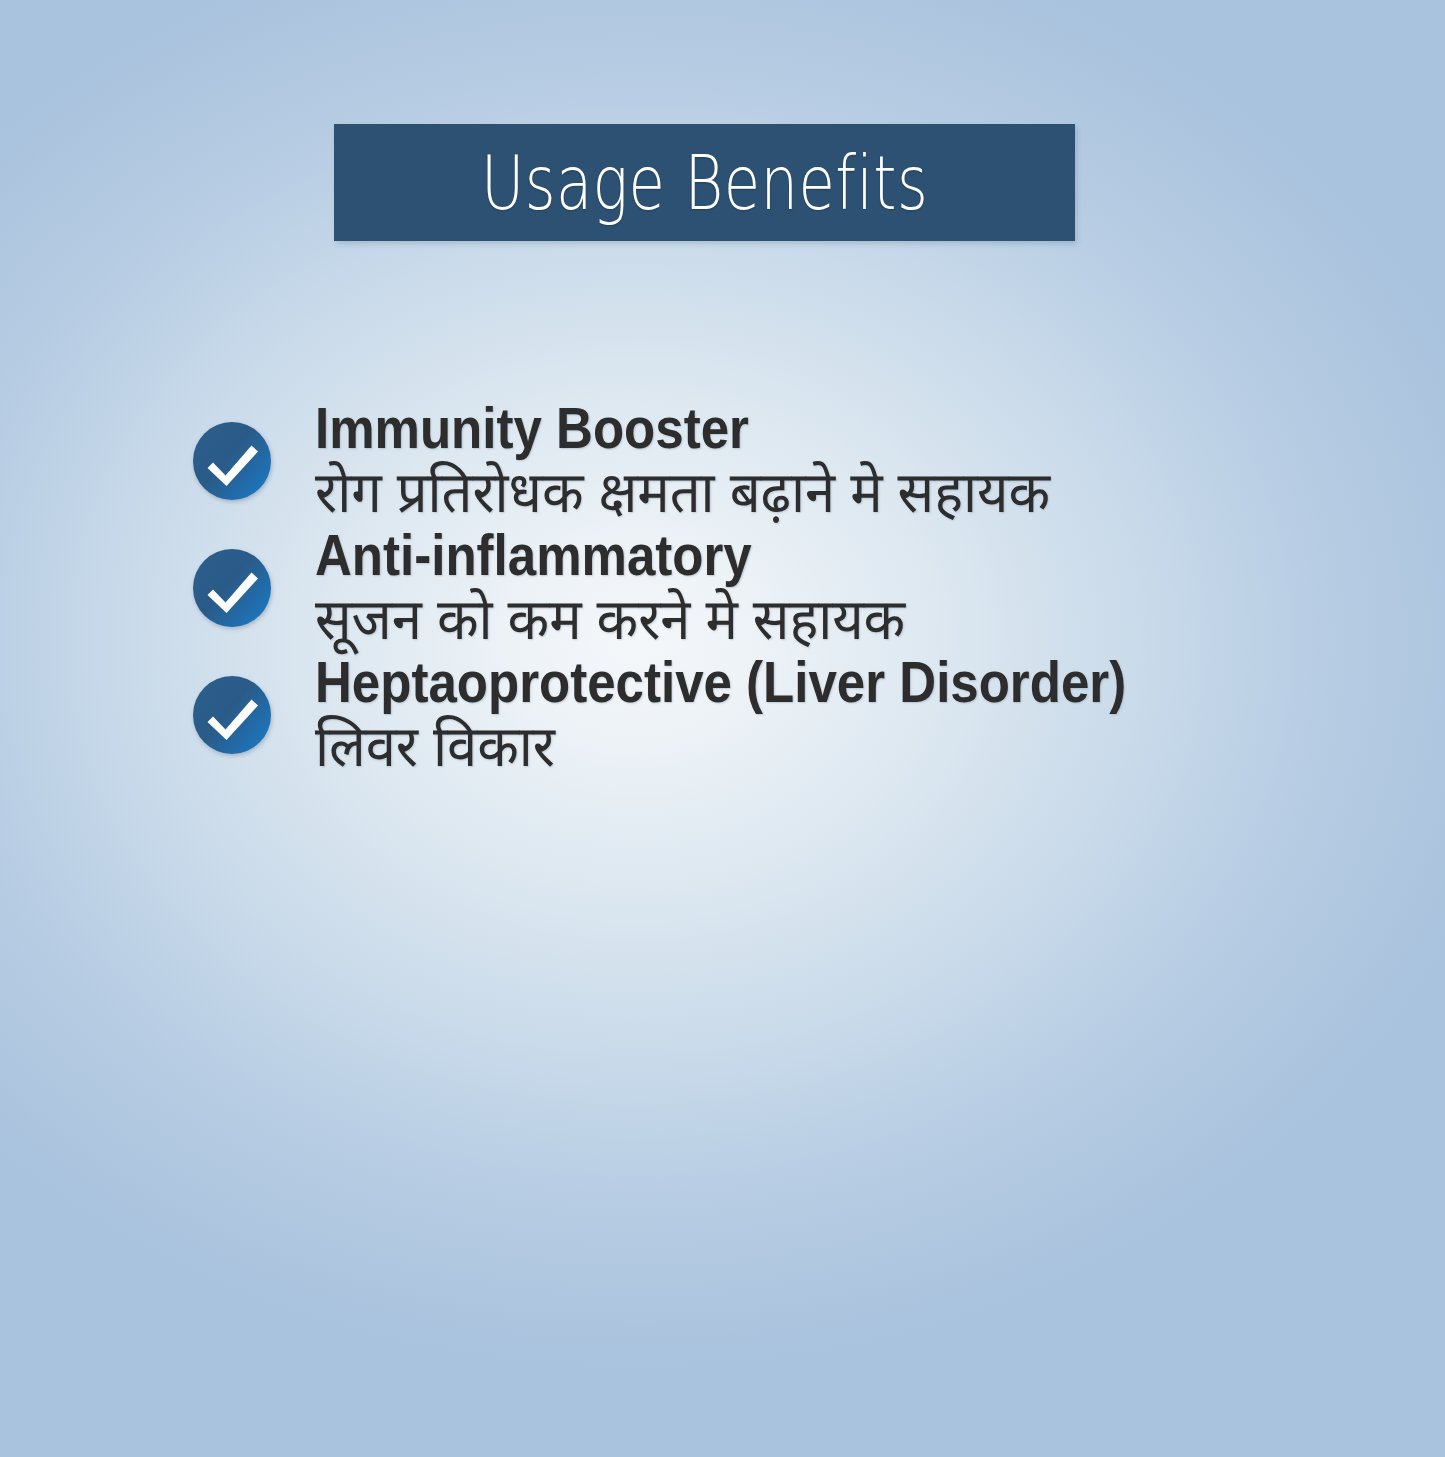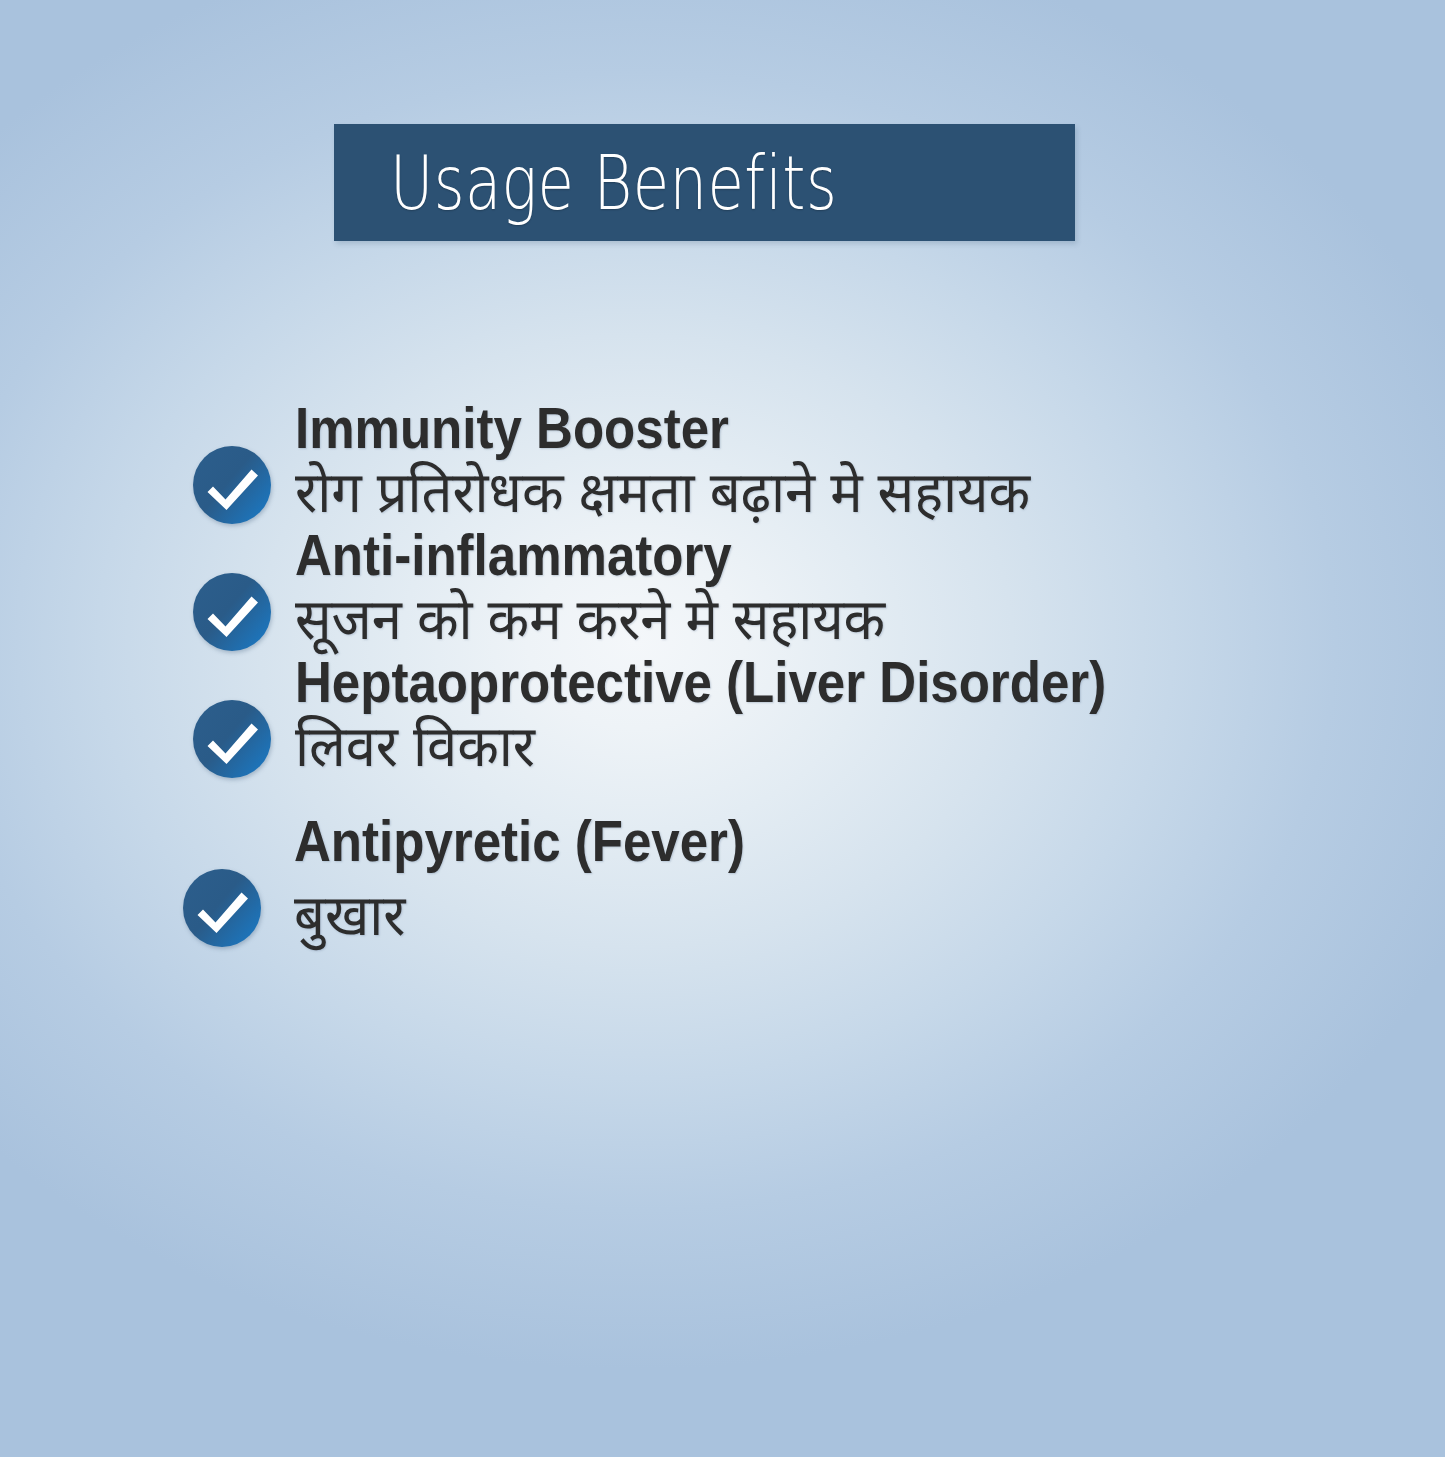--- a/index.html
+++ b/index.html
@@ -34,20 +34,21 @@
   .banner {
     position: absolute;
     left: 334px;
     top: 124px;
     width: 741px;
     height: 117px;
     background: #2c5173;
     box-shadow: 2px 3px 5px rgba(40,70,100,0.18);
     display: flex;
     align-items: center;
+    justify-content: center;
   }
   .banner-title {
     color: #ffffff;
     font-family: "DejaVu Sans", sans-serif;
     font-size: 74px;
     font-weight: 300;
     letter-spacing: 0.5px;
     line-height: 1;
     transform: scaleX(0.80);
     transform-origin: center center;
@@ -59,21 +60,22 @@
   .benefits {
     position: absolute;
     left: 0;
     top: 398px;
     width: 1445px;
   }
 
   .benefit-row {
     position: relative;
     display: flex;
-    align-items: flex-end;
+    align-items: center;
+    gap: 20px;
   }
 
   .check-wrap {
     flex: 0 0 auto;
     position: relative;
   }
 
   .check-icon {
     display: block;
     width: 80px;
@@ -188,35 +190,16 @@
           <circle cx="40" cy="40" r="39" fill="url(#g2)"></circle>
           <path d="M21 41.5 L33.5 54.5 L59.5 24.5 L66 30.5 L34.5 65 L15.5 47 Z" fill="#ffffff"></path>
         </svg>
       </div>
       <div class="benefit-text">
         <div class="benefit-en">Heptaoprotective  (Liver Disorder)</div>
         <div class="benefit-hi">लिवर विकार</div>
       </div>
     </div>
 
-    <div class="benefit-row row-3">
-      <div class="check-wrap">
-        <svg class="check-icon" viewBox="0 0 80 80" xmlns="http://www.w3.org/2000/svg">
-          <defs>
-            <linearGradient id="g3" x1="0%" y1="8%" x2="100%" y2="92%">
-              <stop offset="0%" stop-color="#2c5e8c"></stop>
-              <stop offset="45%" stop-color="#2a5b88"></stop>
-              <stop offset="100%" stop-color="#1a7ac6"></stop>
-            </linearGradient>
-          </defs>
-          <circle cx="40" cy="40" r="39" fill="url(#g3)"></circle>
-          <path d="M21 41.5 L33.5 54.5 L59.5 24.5 L66 30.5 L34.5 65 L15.5 47 Z" fill="#ffffff"></path>
-        </svg>
-      </div>
-      <div class="benefit-text">
-        <div class="benefit-en">Antipyretic (Fever)</div>
-        <div class="benefit-hi">बुखार</div>
-      </div>
-    </div>
 
 
   </div>
 </div>
 
 </body></html>

